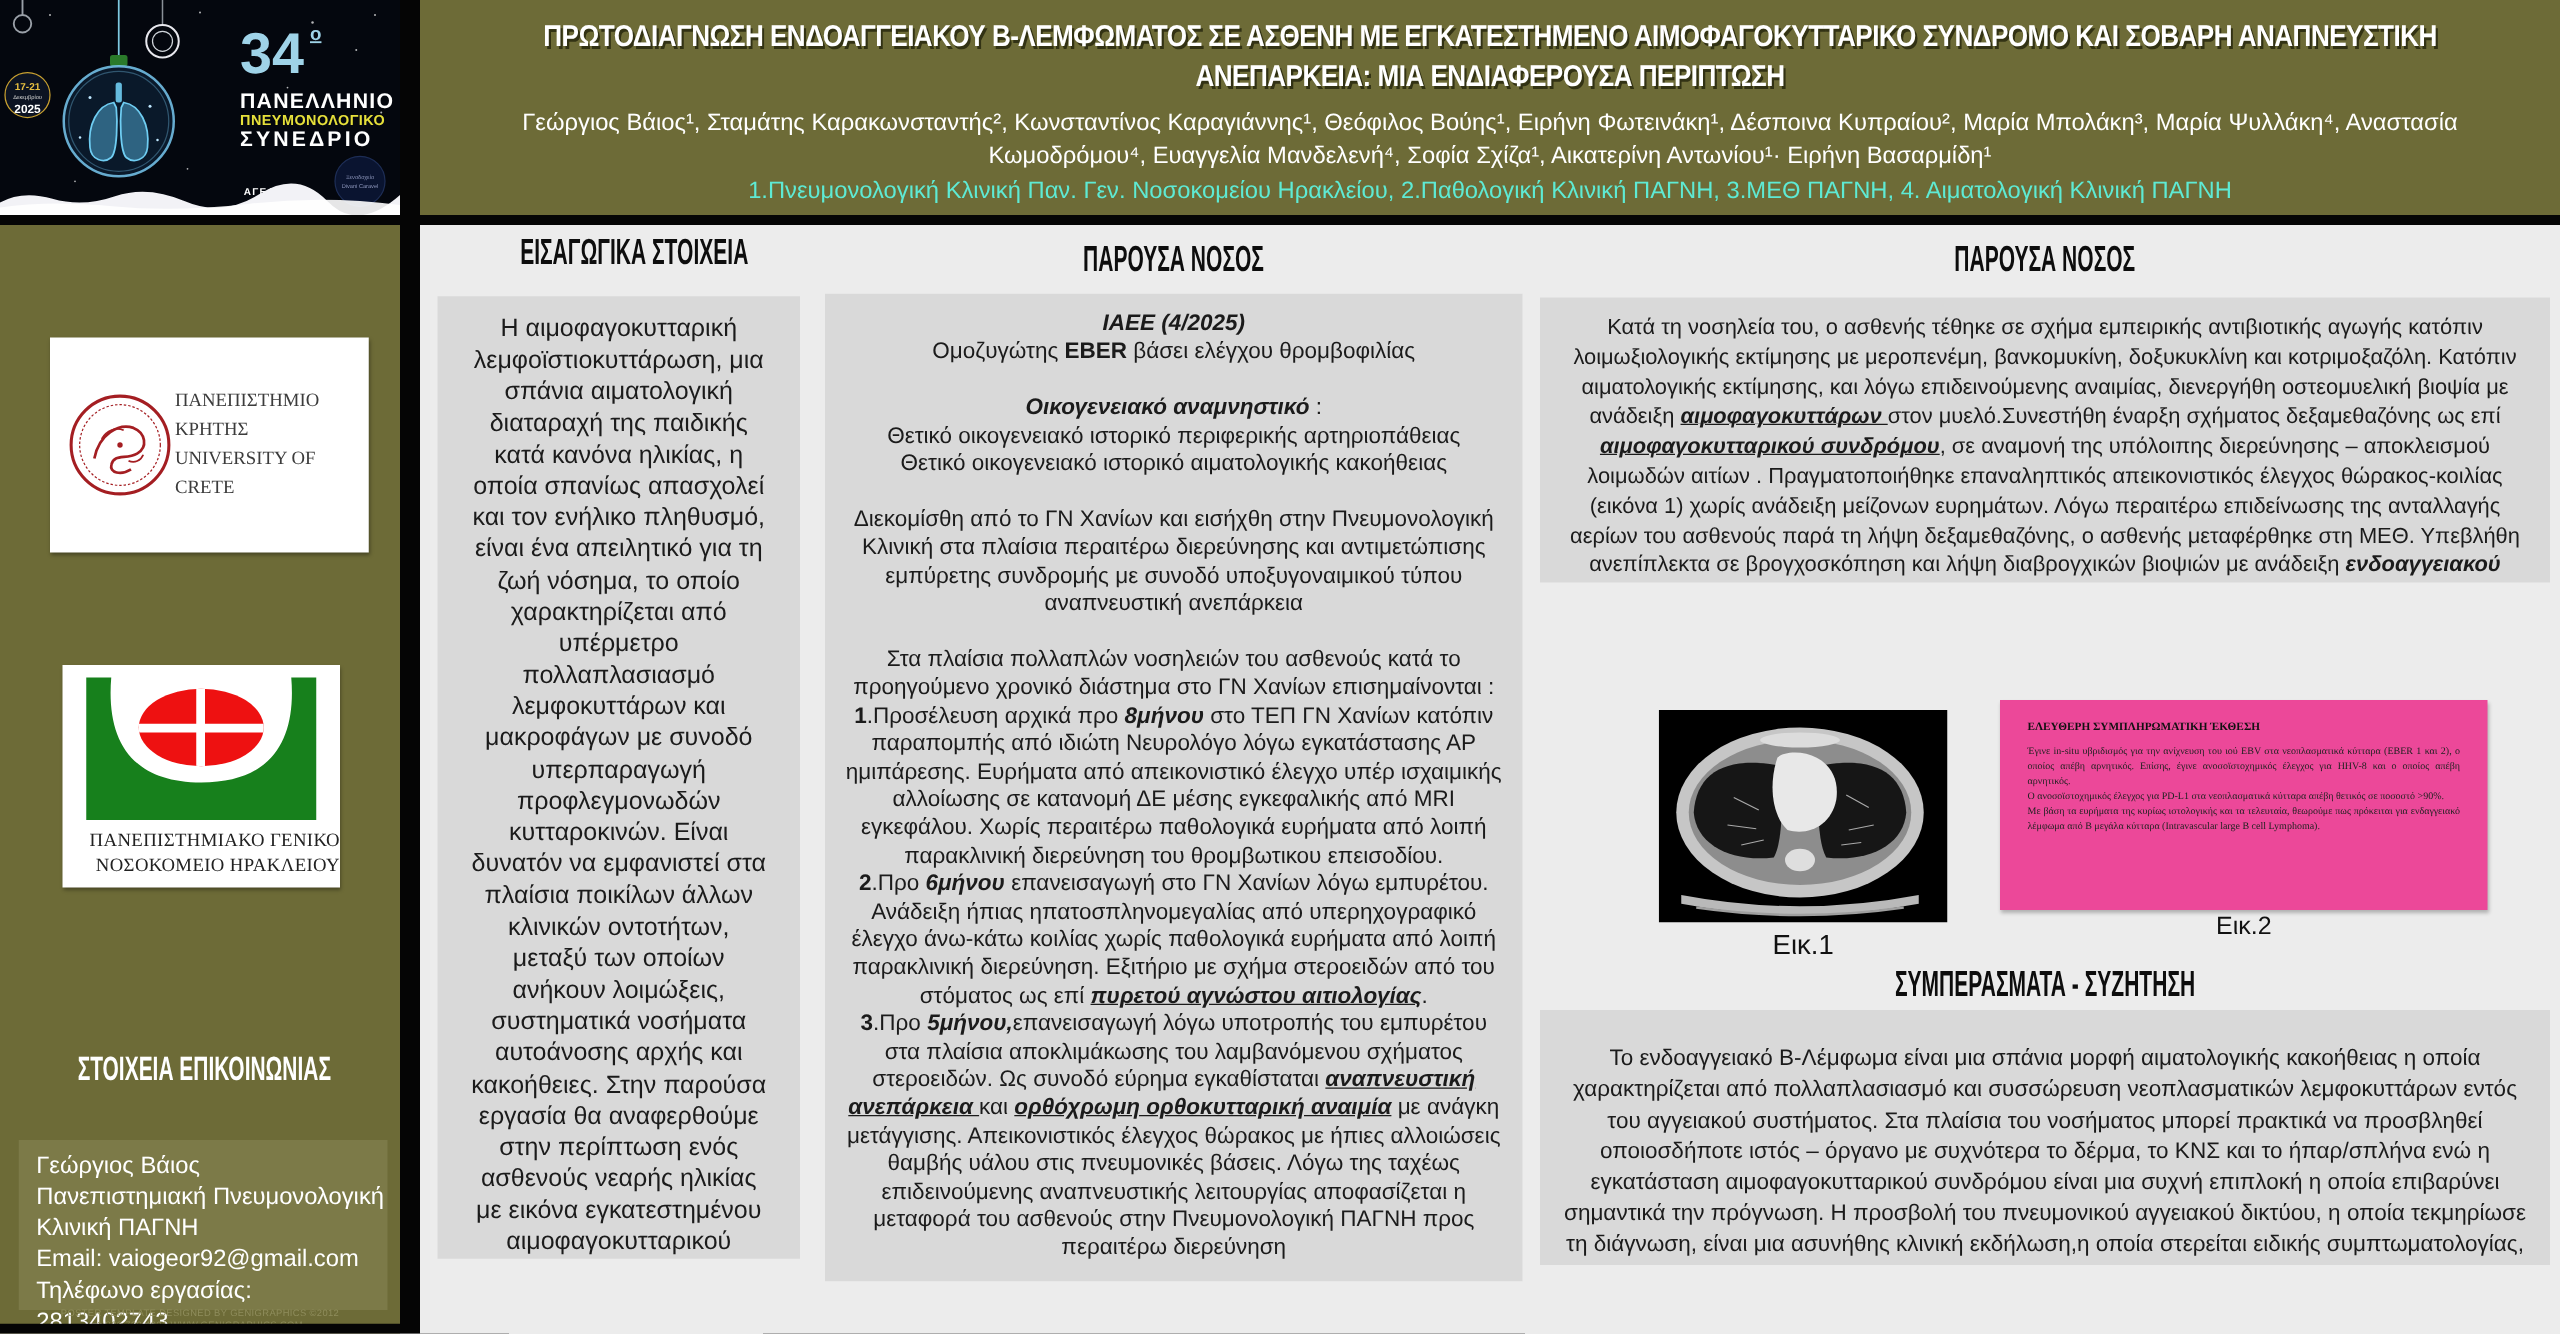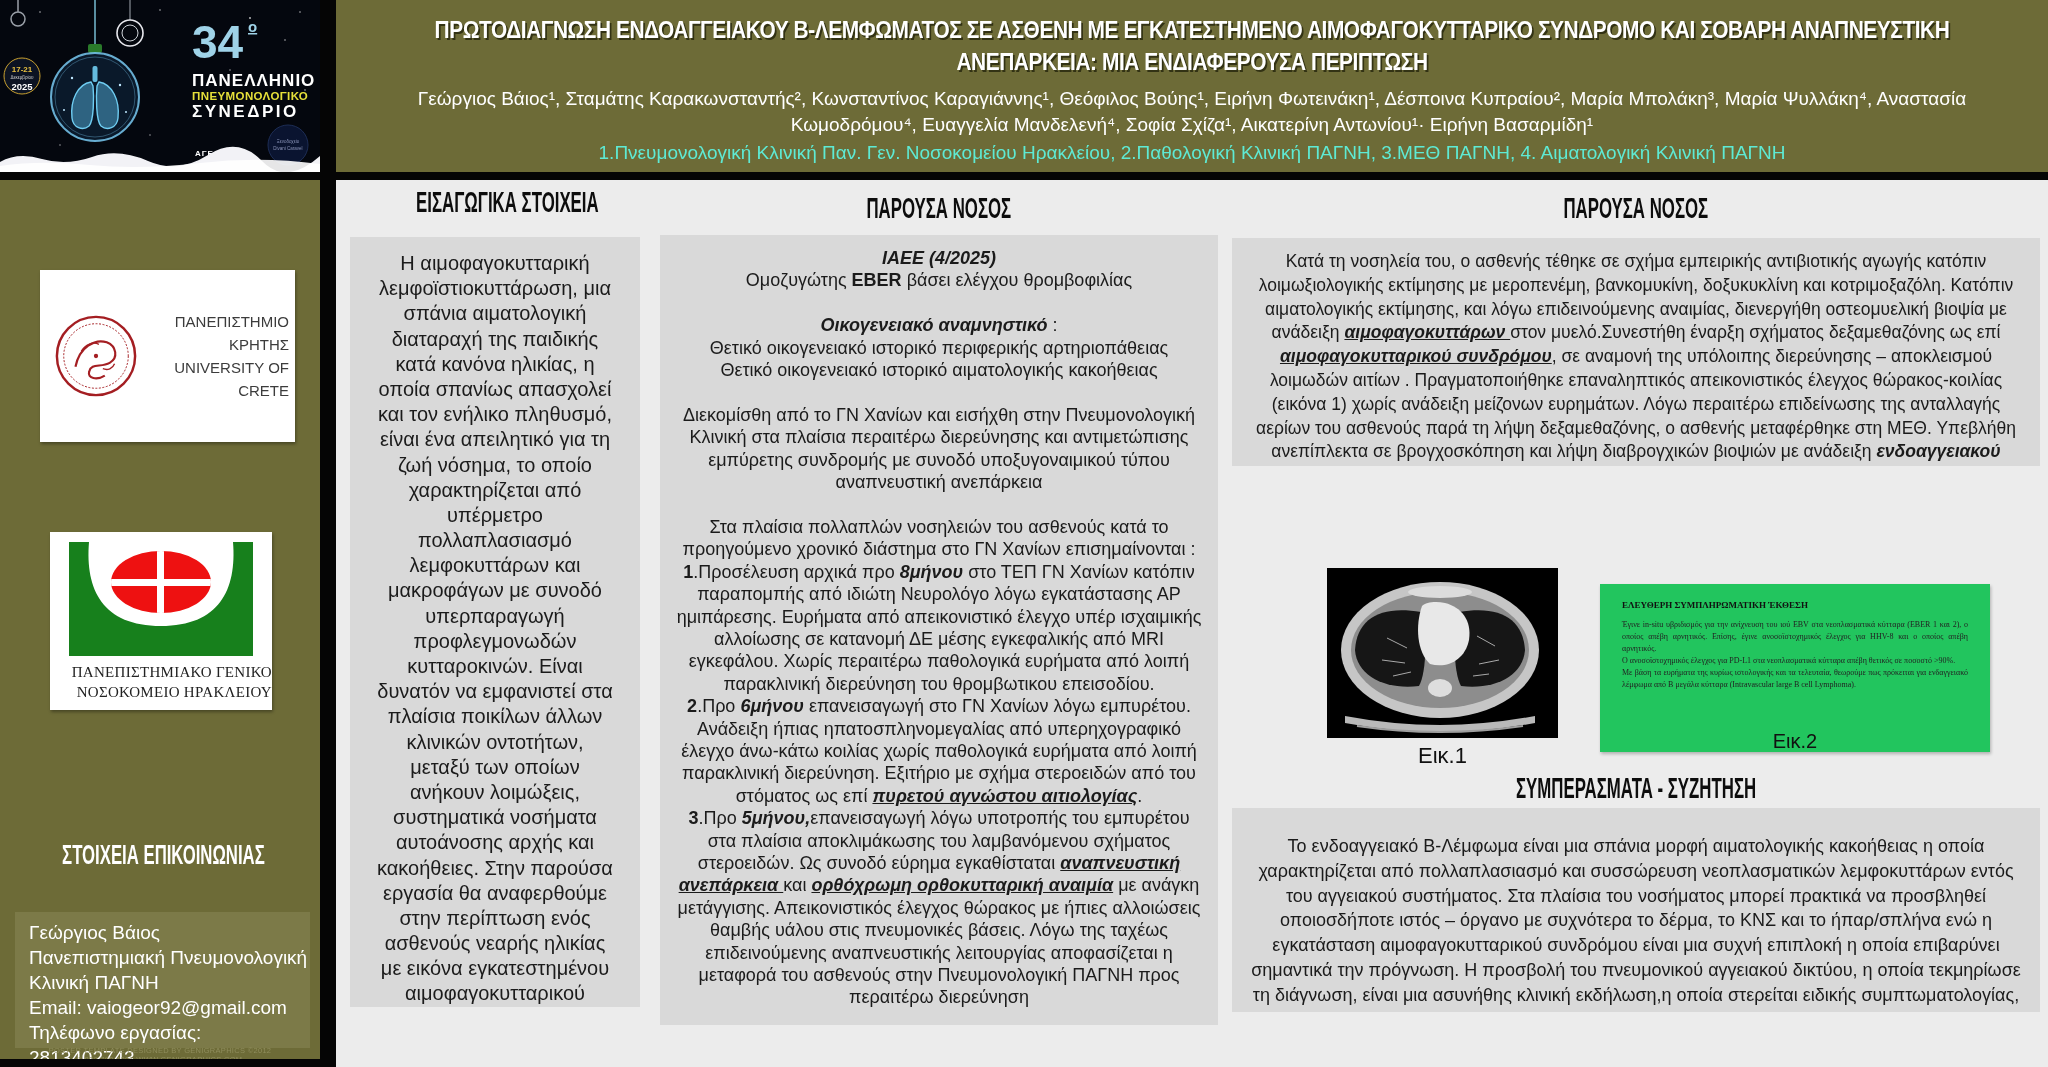--- a/index.html
+++ b/index.html
@@ -31,22 +31,22 @@
   .cb-org{font:bold 8px "Liberation Sans",sans-serif;fill:#fff;letter-spacing:1px;}
   .cb-d1{font:bold 8px "Liberation Sans",sans-serif;fill:#e8c040;}
   .cb-d2{font:4.5px "Liberation Sans",sans-serif;fill:#cfcfcf;}
   .cb-d3{font:bold 9.5px "Liberation Sans",sans-serif;fill:#fff;}
   .cb-v{font:4.5px "Liberation Sans",sans-serif;fill:#8a93b8;}
 
   
   .sidebar{position:absolute;left:0;top:180px;width:320px;height:887px;background:#6d6b37;}
   .logo-box{position:absolute;background:#fff;box-shadow:1px 2px 3px rgba(0,0,0,.35);}
   .uoc-box{left:40px;top:90px;width:255px;height:172px;display:flex;align-items:center;}
-  .uoc-text{flex:1;font-family:Liberation Sans, sans-serif;font-size:15px;color:#3c3c3c;
-      line-height:1.55;text-align:right;padding-right:6px;}
+  .uoc-text{flex:1;font-family:Liberation Serif, serif;font-size:15px;color:#3c3c3c;
+      line-height:1.55;text-align:left;padding-right:6px;}
   .pagni-box{left:50px;top:352px;width:222px;height:178px;text-align:center;}
   .pagni-text{font-family:"Liberation Serif",serif;font-size:15px;color:#222;line-height:1.35;letter-spacing:.3px;text-align:right;}
   .contact-heading{position:absolute;left:0;width:260px;top:660px;text-align:center;color:#fff;
       font-weight:bold;font-size:27px;white-space:nowrap;}
   .contact-heading span{display:inline-block;transform:scaleX(.62);transform-origin:center;}
   .contact-card{position:absolute;left:15px;top:732px;width:295px;height:136px;background:#7c7a48;
       color:#fff;font-size:19px;line-height:25px;padding:8px 0 0 14px;box-sizing:border-box;}
   .template-credit{position:absolute;left:0;top:866px;width:320px;text-align:center;
       font-size:7.5px;color:#8f8d5c;line-height:1.2;letter-spacing:.3px;}
 
@@ -60,22 +60,22 @@
       font-size:20px;line-height:1.26;text-align:center;}
   #present1-panel{left:324px;top:55px;width:558px;height:790px;padding:12px 15px;
       font-size:18px;line-height:1.245;text-align:center;}
   #present2-panel{left:896px;top:58px;width:808px;height:228px;padding:12px 16px;
       font-size:17.5px;line-height:1.36;text-align:center;}
   #conclusions-panel{left:896px;top:628px;width:808px;height:204px;padding:26px 18px 10px;
       font-size:18px;line-height:1.38;text-align:center;}
 
   .fig-ct{position:absolute;left:991px;top:388px;width:231px;height:170px;}
   .fig-caption1{position:absolute;left:991px;top:563px;width:231px;text-align:center;font-size:22px;color:#111;}
-  .fig-report{position:absolute;left:1264px;top:380px;width:390px;height:168px;background:#22c55e;
-      box-shadow:1px 2px 3px rgba(0,0,0,.25);box-sizing:border-box;padding:16px 22px;overflow:hidden;margin-top:24px;}
+  .fig-report{position:absolute;left:1264px;top:380px;width:390px;height:168px;background:#ec4899;
+      box-shadow:1px 2px 3px rgba(0,0,0,.25);box-sizing:border-box;padding:16px 22px;overflow:hidden;}
   .fig-caption2{position:absolute;left:1264px;top:550px;width:390px;text-align:center;font-size:20px;color:#111;}
   .report-title{font-family:"Liberation Serif",serif;font-weight:bold;font-size:9px;color:#111;margin-bottom:9px;}
   .report-body{font-family:"Liberation Serif",serif;font-size:8px;line-height:1.5;color:#222;text-align:justify;}
   .report-body .para{margin:0;}
 </style>
 </head>
 <body>
 
 <div id="poster">
 

